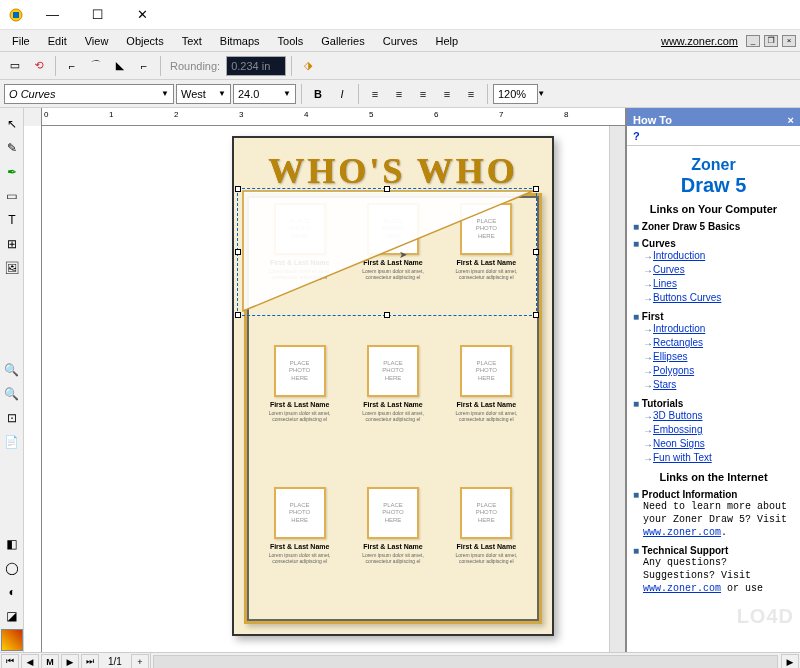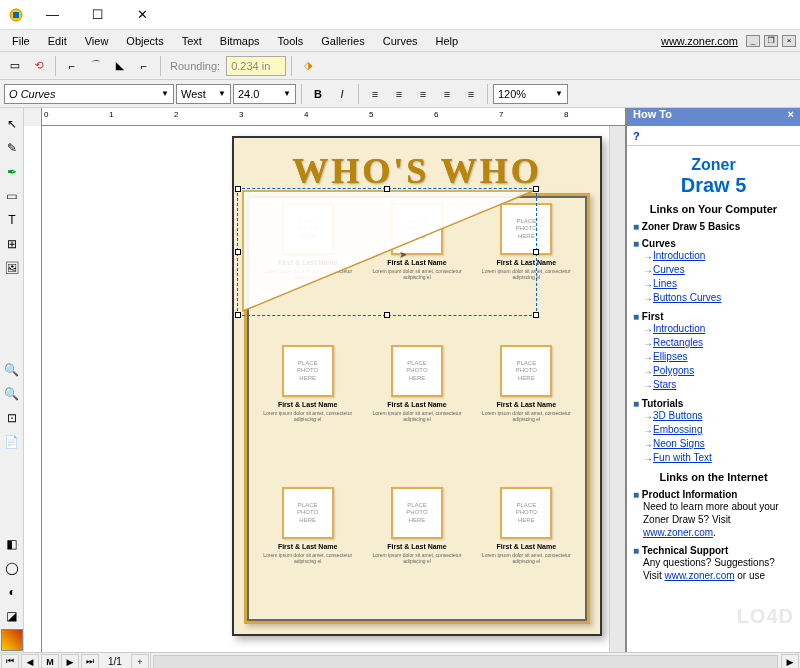--- a/index.html
+++ b/index.html
@@ -9,61 +9,61 @@
 .title { flex: 1; font-size: 12px; color: #000; }
 .win-btn { width: 45px; height: 29px; display: flex; align-items: center; justify-content: center; color: #000; font-size: 13px; }
 .menubar { height: 22px; display: flex; align-items: center; padding: 0 4px; gap: 2px; background: #f0f0f0; border-bottom: 1px solid #d0d0d0; }
 .menu-item { padding: 2px 8px; }
 .url-text { margin-left: auto; margin-right: 4px; font-size: 11px; color: #000; text-decoration: underline; }
 .mdi-btn { width: 14px; height: 12px; border: 1px solid #888; margin-left: 2px; font-size: 8px; display: flex; align-items: center; justify-content: center; background: #e0e0e0; }
 .toolbar { height: 28px; background: #f0f0f0; border-bottom: 1px solid #d0d0d0; display: flex; align-items: center; padding: 0 4px; gap: 2px; }
 .tool-btn { width: 22px; height: 22px; display: flex; align-items: center; justify-content: center; border: 1px solid transparent; font-size: 11px; }
 .tool-sep { width: 1px; height: 20px; background: #c0c0c0; margin: 0 3px; }
 .tool-label { font-size: 11px; color: #888; margin: 0 4px; }
-.spinner { width: 60px; height: 20px; border: 1px solid #aaa; background: #fef9c3; display: flex; align-items: center; padding: 0 4px; font-size: 11px; color: #888; }
+.spinner { width: 60px; height: 20px; border: 1px solid #aaa; background: #0f172a; display: flex; align-items: center; padding: 0 4px; font-size: 11px; color: #888; }
 .font-sel { width: 170px; height: 20px; border: 1px solid #888; background: #fff; display: flex; align-items: center; padding: 0 4px; font-size: 11px; font-style: italic; }
 .font-sel .arrow { margin-left: auto; font-size: 8px; }
 .combo { height: 20px; border: 1px solid #888; background: #fff; display: flex; align-items: center; padding: 0 4px; font-size: 11px; }
 .size-combo { width: 63px; }
 .lang-combo { width: 55px; }
-.zoom-combo { width: 75px; gap: 11px; }
+.zoom-combo { width: 45px; gap: 11px; }
 .main { display: flex; height: 544px; }
 .left-toolbox { width: 24px; background: #f0f0f0; border-right: 1px solid #d0d0d0; display: flex; flex-direction: column; padding-top: 4px; }
 .left-tool { width: 22px; height: 22px; display: flex; align-items: center; justify-content: center; margin: 1px; font-size: 12px; }
 .left-spacer { flex: 1; }
 .canvas-area { flex: 1; display: flex; flex-direction: column; background: #646464; position: relative; }
 .hruler { height: 18px; background: #fff; border-bottom: 1px solid #888; display: flex; font-size: 8px; position: relative; }
 .rcorner { width: 18px; height: 18px; background: #f0f0f0; border-right: 1px solid #888; }
 .rtick { position: absolute; top: 2px; font-size: 8px; }
 .canvas-inner { flex: 1; display: flex; overflow: hidden; }
 .vruler { width: 18px; background: #fff; border-right: 1px solid #888; }
 .canvas-scroll { flex: 1; background: #646464; position: relative; overflow: hidden; }
-.page { position: absolute; left: 190px; top: 10px; width: 370px; height: 500px; background: #f7edd0; border: 2px solid #333; box-shadow: 4px 4px 8px rgba(0,0,0,0.3); }
+.page { position: absolute; left: 190px; top: 10px; width: 322px; height: 500px; background: #f7edd0; border: 2px solid #333; box-shadow: 4px 4px 8px rgba(0,0,0,0.3); }
 .page-border { position: absolute; left: 10px; top: 55px; right: 10px; bottom: 10px; border: 3px solid #d4a840; box-shadow: inset 0 0 0 2px #666, 3px 3px 5px rgba(0,0,0,0.2); }
 .page-title { font-size: 36px; font-weight: bold; text-align: center; padding-top: 12px; font-family: 'Times New Roman', serif; letter-spacing: 3px; background: linear-gradient(180deg, #ffcc66 0%, #cc6600 50%, #ffcc66 100%); -webkit-background-clip: text; color: #b8860b; text-shadow: 1px 1px 2px rgba(0,0,0,0.3); }
 .card-grid { position: absolute; top: 65px; left: 20px; right: 20px; bottom: 20px; display: grid; grid-template-columns: repeat(3,1fr); grid-auto-rows: 140px; gap: 2px; }
 .card { display: flex; flex-direction: column; align-items: center; font-size: 6px; text-align: center; }
 .photo { width: 52px; height: 52px; background: #fff; border: 2px solid #e0b050; display: flex; align-items: center; justify-content: center; color: #999; font-size: 6px; line-height: 1.2; box-shadow: 1px 1px 2px rgba(0,0,0,0.15); }
 .card-name { font-weight: bold; margin-top: 4px; font-size: 7px; }
 .card-desc { font-size: 5px; color: #666; margin-top: 2px; line-height: 1.2; padding: 0 4px; }
 .sel-box { position: absolute; border: 1px dashed #0066cc; pointer-events: none; }
 .sel-handle { position: absolute; width: 6px; height: 6px; background: #fff; border: 1px solid #000; }
 .triangle-overlay { position: absolute; left: 196px; top: 60px; pointer-events: none; }
 .how-to { width: 175px; background: #fff; border-left: 2px solid #888; display: flex; flex-direction: column; font-size: 11px; }
-.ht-title { height: 18px; background: #6688cc; color: #fff; display: flex; align-items: flex-start; padding: 0 6px; font-weight: bold; font-size: 11px; }
+.ht-title { height: 18px; background: #6688cc; color: #fff; display: flex; align-items: flex-end; padding: 0 6px; font-weight: bold; font-size: 11px; }
 .ht-title .x { margin-left: auto; }
 .ht-toolbar { height: 20px; border-bottom: 1px solid #ccc; display: flex; align-items: center; padding: 0 6px; color: #0033cc; font-weight: bold; }
 .ht-body { flex: 1; overflow: auto; padding: 6px; font-size: 10px; }
 .ht-heading { font-weight: bold; font-size: 12px; text-align: center; margin: 4px 0; }
 .ht-subhead { font-weight: bold; font-size: 11px; text-align: center; margin: 6px 0 2px; }
 .ht-section { font-weight: bold; color: #000; margin-top: 6px; font-size: 10px; }
 .ht-section::before { content: "■ "; color: #336699; }
 .ht-link { color: #0033cc; text-decoration: underline; display: block; margin-left: 10px; font-size: 10px; line-height: 1.4; }
 .ht-link::before { content: "→ "; color: #336699; text-decoration: none; display: inline-block; }
-.ht-text { font-size: 10px; margin-left: 10px; line-height: 1.3; }
+.ht-text { font-size: 10px; margin-left: 10px; line-height: 1.3; font-family: Liberation Mono, monospace; }
 .zoner-logo { text-align: center; margin: 4px 0; }
 .zoner-logo .z { color: #0066cc; font-weight: bold; font-size: 16px; }
 .zoner-logo .d5 { font-size: 20px; font-weight: bold; color: #0066cc; }
 .vscroll { width: 16px; background: #e8e8e8; border-left: 1px solid #ccc; }
 .bottom-bar { height: 18px; background: #f0f0f0; border-top: 1px solid #ccc; display: flex; align-items: center; font-size: 10px; }
 .page-nav { display: flex; align-items: center; height: 100%; border-right: 1px solid #ccc; }
 .pn-btn { width: 18px; height: 16px; display: flex; align-items: center; justify-content: center; border: 1px solid #ccc; margin: 0 1px; font-size: 9px; }
 .pn-lbl { padding: 0 8px; }
 .hscroll-track { flex: 1; height: 14px; background: #e0e0e0; border: 1px solid #ccc; margin: 0 2px; }
 .watermark { position: absolute; right: 6px; bottom: 40px; font-size: 20px; color: rgba(230,230,230,0.9); font-weight: bold; letter-spacing: 1px; pointer-events: none;}

